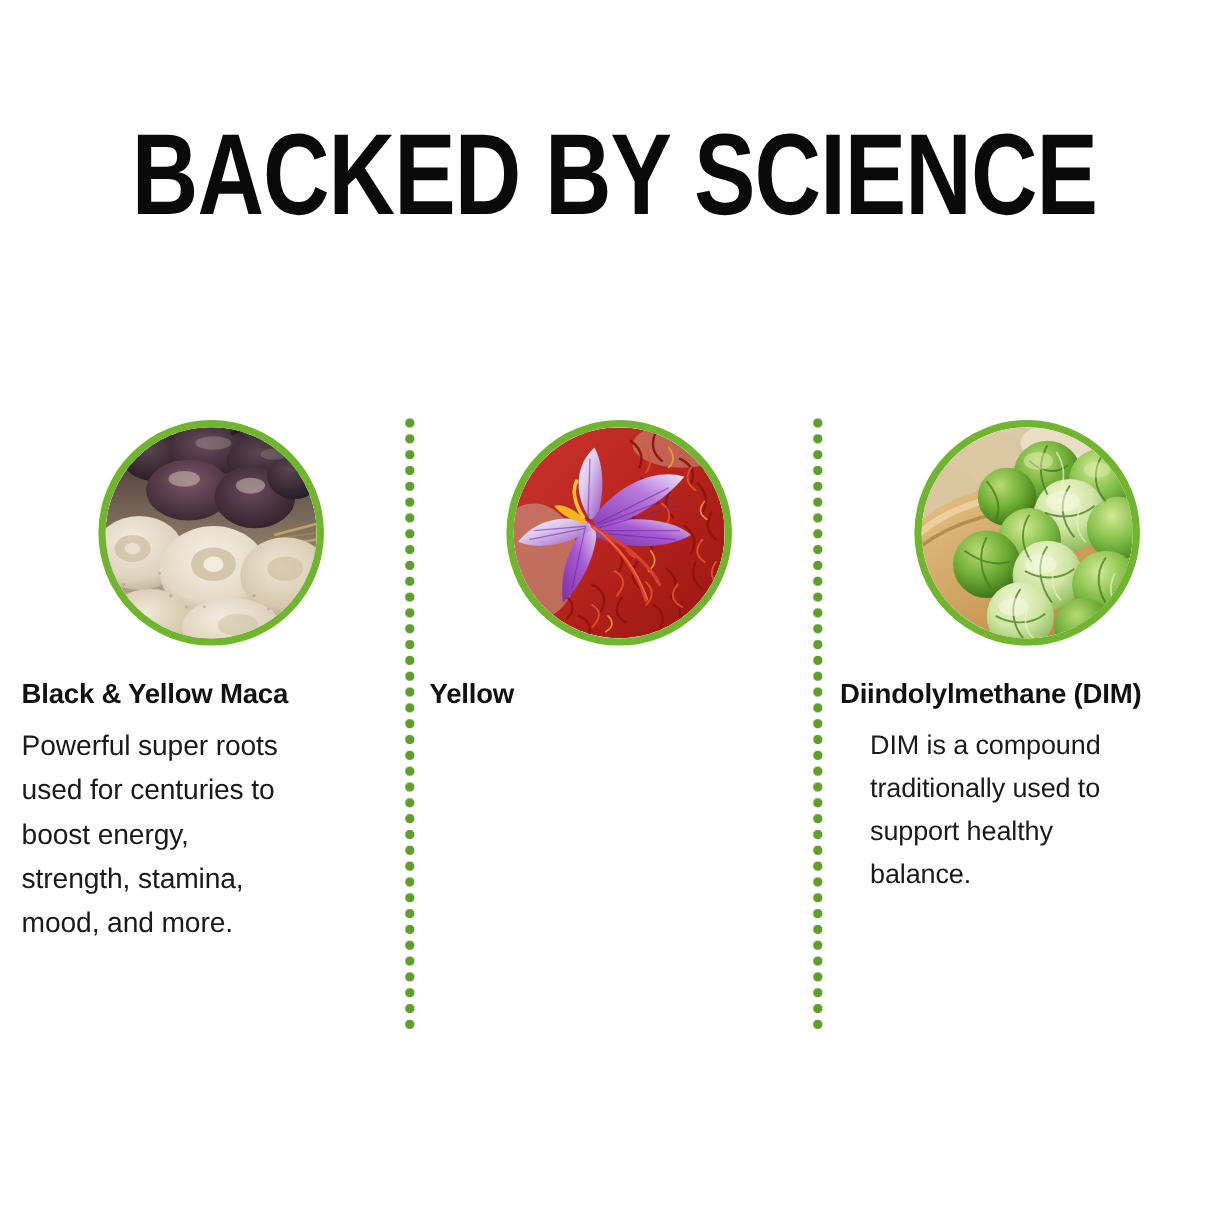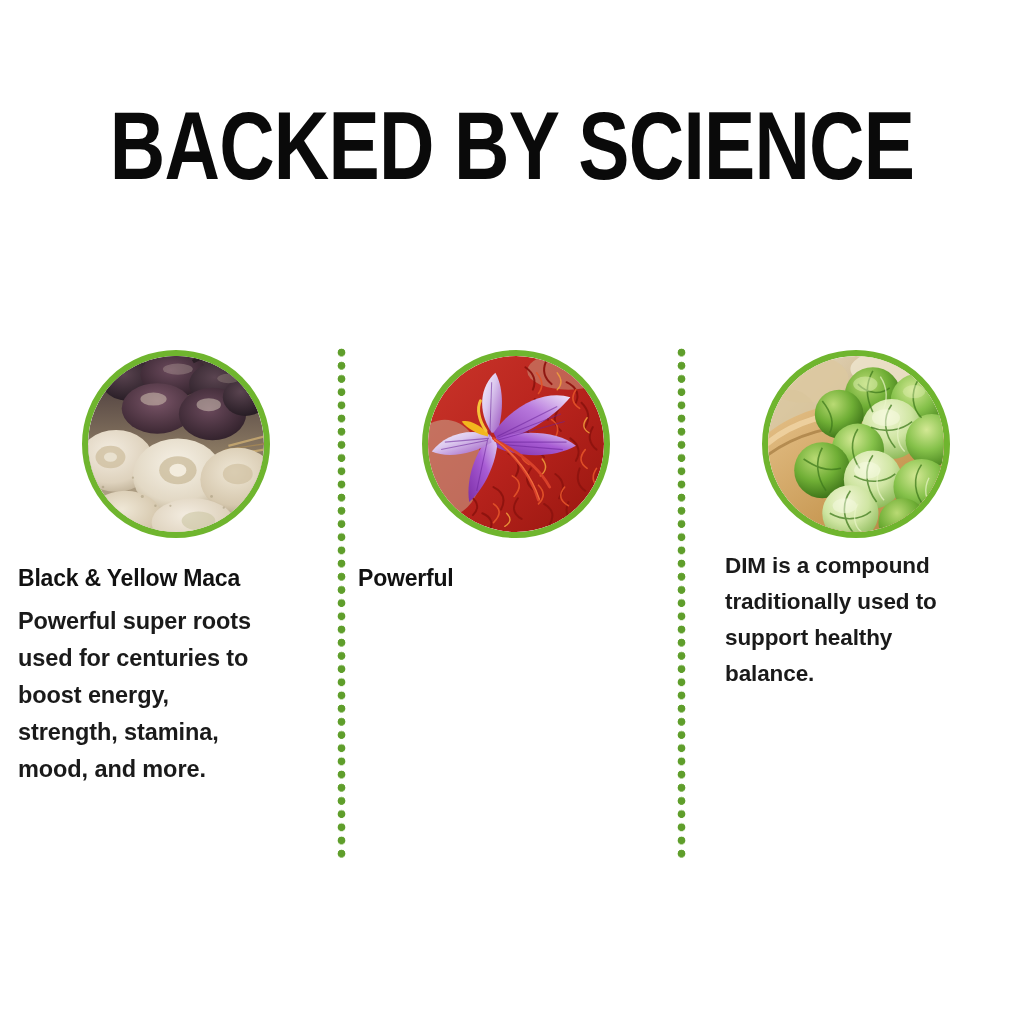--- a/index.html
+++ b/index.html
@@ -80,21 +80,21 @@
     font-family: "Liberation Sans", sans-serif;
     font-weight: bold;
     font-size: 23px;
     line-height: 29px;
     color: #111111;
     letter-spacing: -0.2px;
   }
   .card-body {
     margin-top: 10px;
     font-family: "Liberation Sans", sans-serif;
-    font-weight: bold;
+    font-weight: normal;
     font-size: 23.5px;
     line-height: 37px;
     color: #1a1a1a;
     letter-spacing: -0.1px;
     white-space: pre-line;
   }
   .col-3 .card-body { font-size: 22.5px; line-height: 36px; margin-left: 25px; }
 
   
   .divider {
@@ -327,21 +327,21 @@
               <path d="M4 4 C 26 20 44 44 52 70"></path>
               <path d="M6 6 C 30 18 52 34 64 56"></path>
             </g>
             <g stroke="#ef6a3c" stroke-width="1.4" fill="none" stroke-linecap="round">
               <path d="M5 5 C 28 21 45 45 53 69"></path>
             </g>
           </g>
         </svg>
       </div>
     </div>
-    <div class="card-title">Powerful</div>
+    <div class="card-title">Yellow</div>
   </div>
 
   <div class="col col-3">
     <div class="circle-wrap">
       <div class="photo">
         <svg viewBox="0 0 188 188" preserveAspectRatio="xMidYMid slice">
           <defs>
             <linearGradient id="b_bg" x1="0" y1="0" x2="1" y2="1">
               <stop offset="0%" stop-color="#e9ddc6"></stop>
               <stop offset="45%" stop-color="#cdb68c"></stop>
@@ -417,19 +417,21 @@
           </g>
 
           <ellipse cx="104" cy="30" rx="13" ry="8" fill="#e7f4bd" opacity="0.45"></ellipse>
           <ellipse cx="126" cy="66" rx="15" ry="9" fill="#f5fade" opacity="0.55"></ellipse>
           <ellipse cx="106" cy="122" rx="14" ry="9" fill="#f6fbe2" opacity="0.5"></ellipse>
           <ellipse cx="82" cy="160" rx="13" ry="8" fill="#f4fadf" opacity="0.5"></ellipse>
           <ellipse cx="156" cy="38" rx="12" ry="7" fill="#e0f0b4" opacity="0.4"></ellipse>
         </svg>
       </div>
     </div>
+    <div class="card-title">Diindolylmethane
+(DIM)</div>
     <div class="card-body">DIM is a compound
 traditionally used to
 support healthy
 balance.</div>
   </div>
 
 </div>
 
 </body></html>

